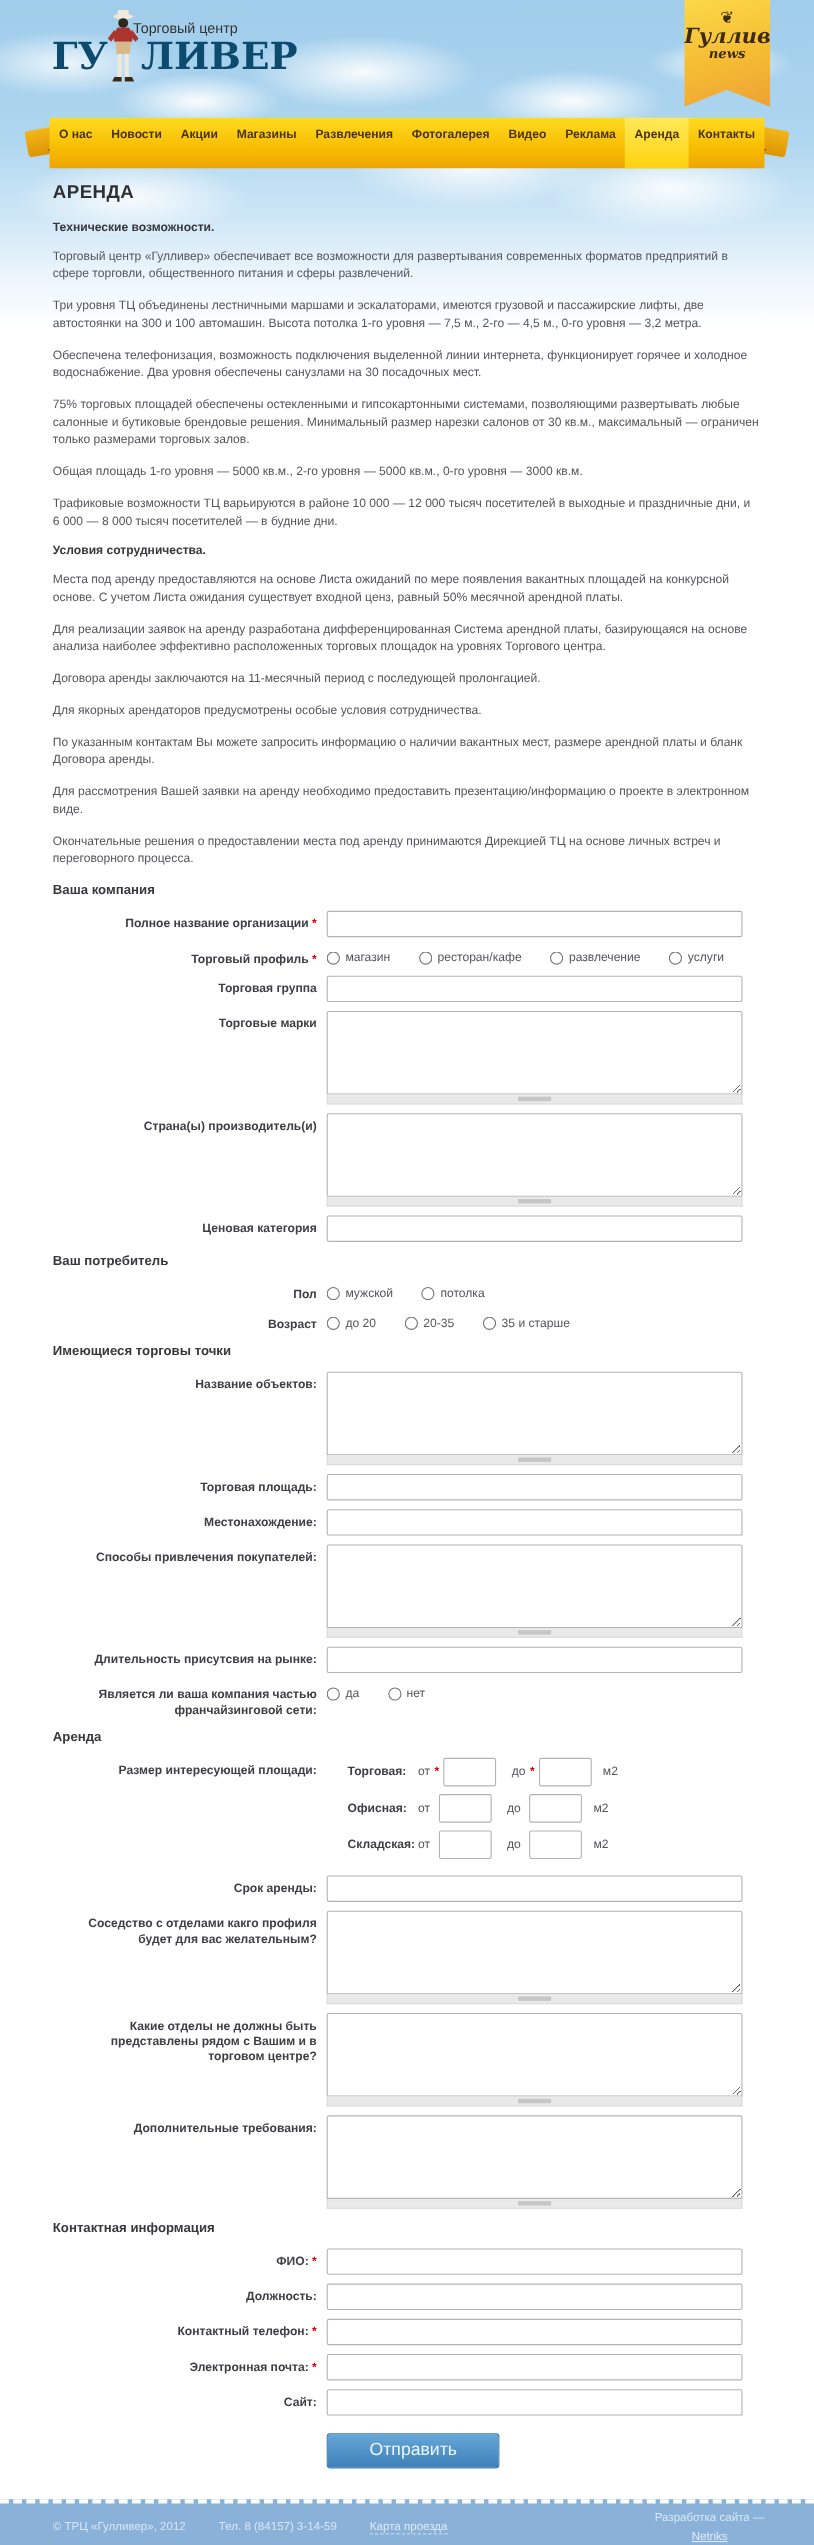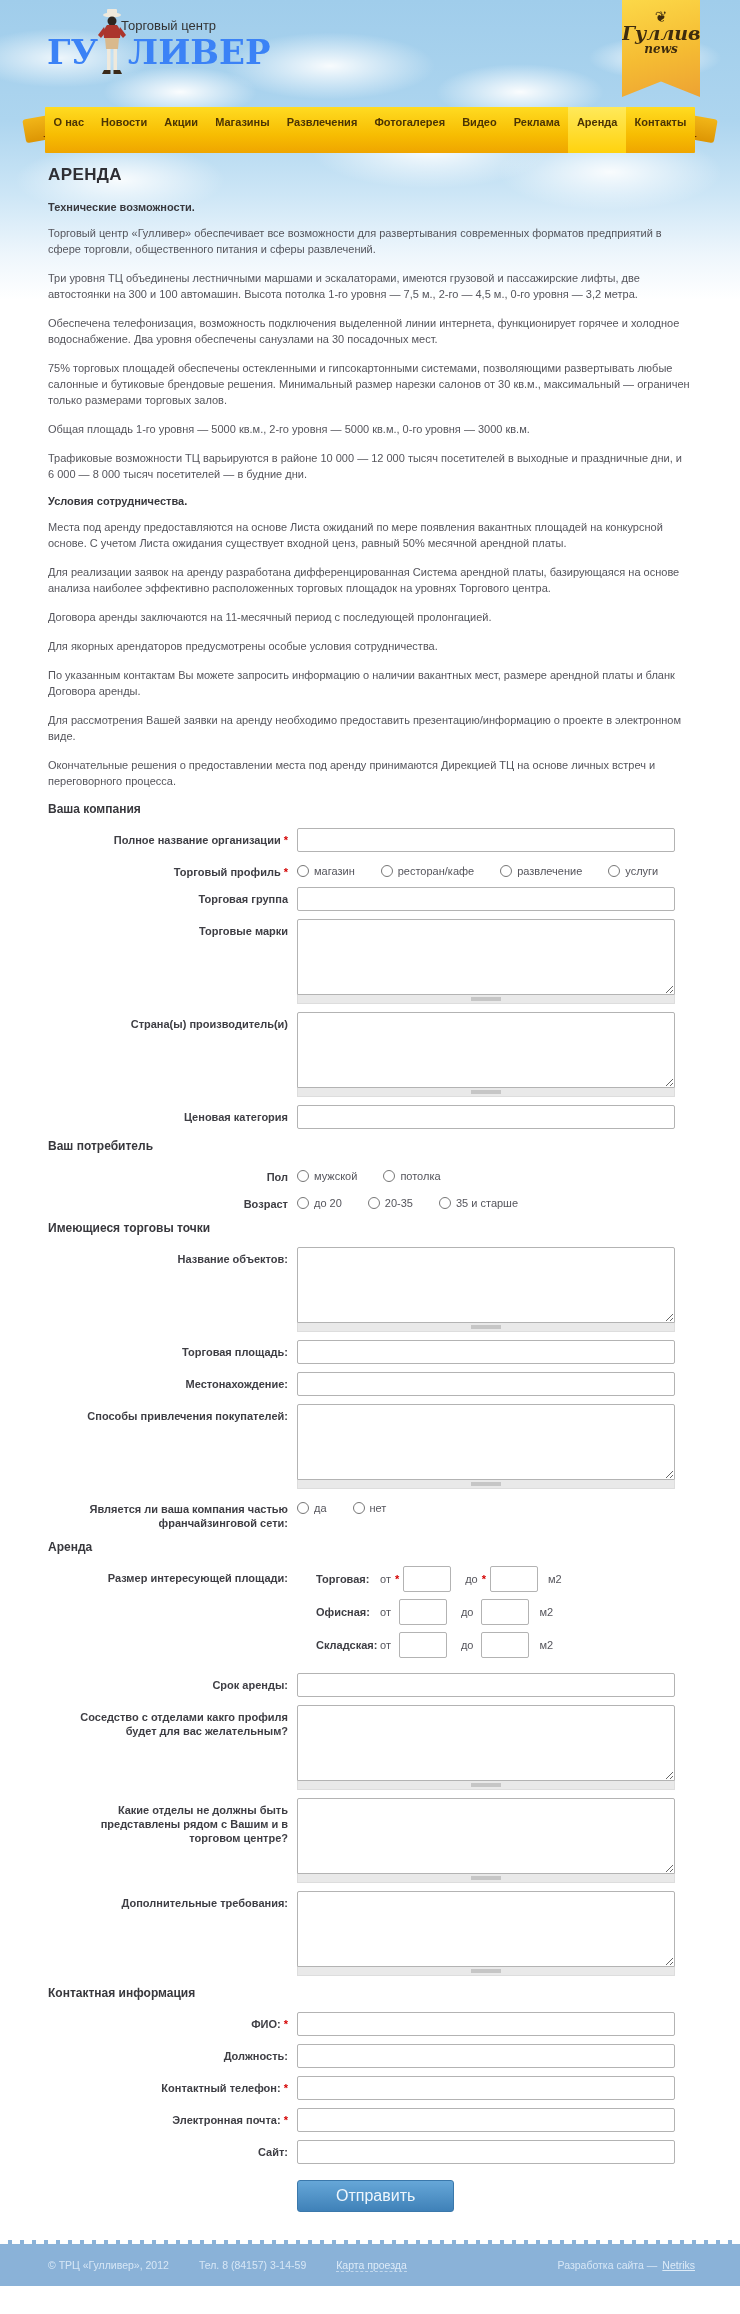--- a/index.html
+++ b/index.html
@@ -18,21 +18,21 @@
       radial-gradient(ellipse 150px 50px at 120px 180px, rgba(255,255,255,.88), rgba(255,255,255,0) 70%),
       radial-gradient(ellipse 160px 55px at 610px 172px, rgba(255,255,255,.9), rgba(255,255,255,0) 70%),
       linear-gradient(180deg,#a0cdeb 0%, #add5ef 40%, #cde6f6 65%, #eef6fc 85%, #ffffff 100%);
   }
 
   
   .site-header { position:relative; height:102px; z-index:2; }
   .logo { position:absolute; left:45px; top:2px; width:235px; height:96px; cursor:pointer; }
   .logo-sub { position:absolute; left:76px; top:16px; font-size:13px; color:#333; }
   .logo-main { position:absolute; left:2px; top:30px; display:flex; align-items:flex-start;
-    font-family:"DejaVu Serif", serif; font-weight:bold; font-size:34px; color:#3b82f6; line-height:40px; }
+    font-family:"DejaVu Serif", serif; font-weight:bold; font-size:34px; color:#0c4a6e; line-height:40px; }
   .figure { width:30px; height:40px; position:relative; }
   .figure svg { position:absolute; left:-3px; top:-24px; width:34px; height:72px; }
 
   .news-badge { position:absolute; right:40px; top:0; width:78px; height:97px; cursor:pointer;
     background:linear-gradient(165deg,#fcd848 0%, #f5bc33 55%, #eda233 100%);
     clip-path:polygon(0 0,100% 0,100% 100%,50% 84%,0 100%);
     text-align:center; color:#3d2b0e; z-index:3; }
   .badge-ornament { font-size:15px; margin-top:9px; line-height:16px; }
   .badge-title { font-size:19px; font-weight:bold; font-style:italic; font-family:"DejaVu Serif", serif; line-height:17px; }
   .badge-sub { font-size:12px; font-weight:bold; font-style:italic; font-family:"DejaVu Serif", serif; }
@@ -85,21 +85,21 @@
   .submit-row { margin:16px 0 28px 249px; }
   button.submit { background:linear-gradient(180deg,#66a7d8,#3f81b8); color:#eef6fc;
     border:1px solid #3a78ab; border-radius:3px; font-size:16px; padding:6px 38px; cursor:pointer; }
 
   
   footer { position:relative; z-index:1; background:#8ab2d8; border-top:4px dashed #fdfefe;
     height:46px; display:flex; align-items:center; font-size:10.5px; color:#d7e7f6;
     padding:0 45px 0 48px; gap:30px; box-sizing:border-box; }
   footer a { color:#ddebf8; text-decoration:none; cursor:pointer; }
   footer a.map { border-bottom:1px dashed #c2d8ee; }
-  .dev { margin-left:auto; display:flex; gap:5px; align-items:center; }
+  .dev { margin-left:auto; display:flex; gap:5px; align-items:center;flex-direction:column; }
   footer a.netriks { text-decoration:underline; }
 </style>
 </head>
 <body>
 
 <div class="page">
   <div class="sky-bg"></div>
 
   <header class="site-header">
     <div class="logo">
@@ -288,20 +288,24 @@
       </div>
 
       <div class="form-row">
         <label class="form-label">Способы привлечения покупателей:</label>
         <div class="form-control">
           <textarea style=""></textarea>
           <div class="grippie"></div>
         </div>
       </div>
 
+      <div class="form-row">
+        <label class="form-label">Длительность присутсвия на рынке:</label>
+        <div class="form-control"><input class="text" type="text" style=""></div>
+      </div>
 
       <div class="form-row">
         <label class="form-label">Является ли ваша компания частью франчайзинговой сети:</label>
         <div class="form-control radios">
           <label class="radio">
             <input type="radio" name="franchise" style="">
             <span>да</span>
           </label>
           <label class="radio">
             <input type="radio" name="franchise" style="">

